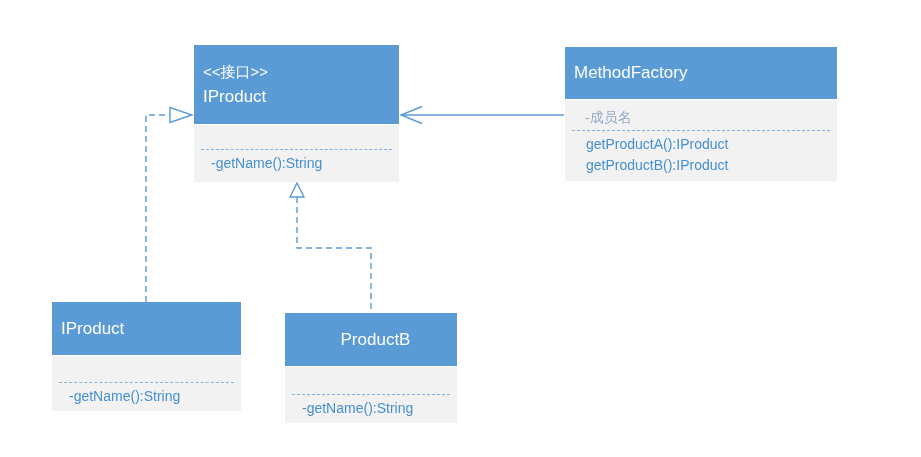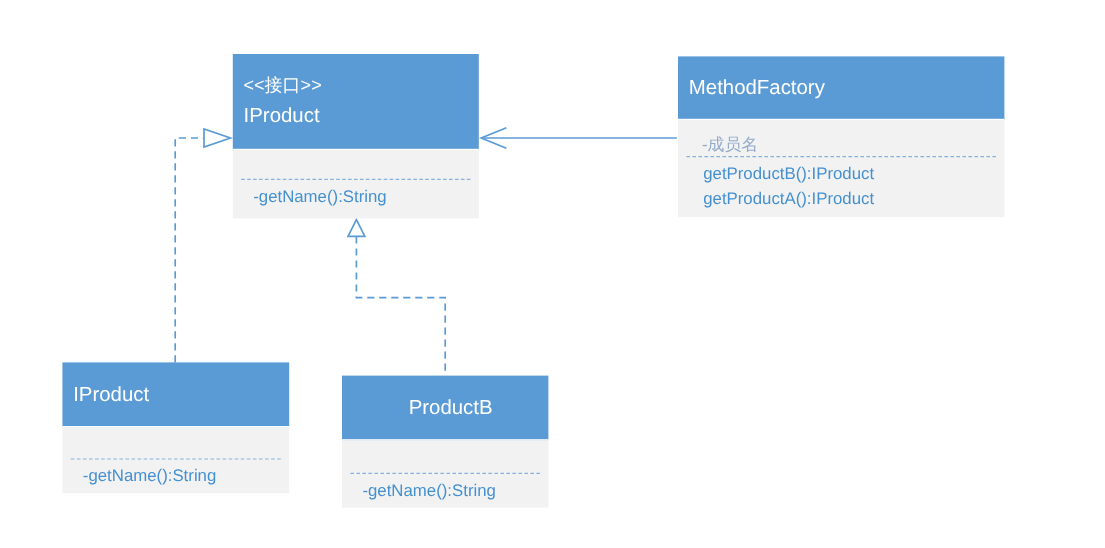--- a/index.html
+++ b/index.html
@@ -43,21 +43,21 @@
   .class-header .class-name{
     font-size:17px;line-height:26px;
   }
   .class-body{
     background:var(--body-fill);
     flex:1 1 auto;
     color:var(--member-text);
     font-size:14px;
   }
   .fields-area{
-    display:flex;flex-direction:column;justify-content:flex-end;
+    display:flex;flex-direction:column;justify-content:center;font-family:Liberation Serif, serif;
   }
   .field-row{
     color:var(--muted-text);
     font-size:14px;
     padding:6px 0 0 20px;
     line-height:20px;
   }
   .member-separator{
     border-top:1px dashed var(--separator);
     margin:0 7px;
@@ -108,22 +108,22 @@
   <div class="class-box" style="left:565px;top:47px;width:272px;height:134px;">
     <div class="class-header" style="height:53px;">
       <div class="class-name">MethodFactory</div>
     </div>
     <div class="class-body">
       <div class="fields-area" style="height:30px;">
         <div class="field-row">-成员名</div>
       </div>
       <div class="member-separator"></div>
       <div class="methods-area">
+        <div class="method-row" style="padding-left:21px;">getProductA():IProduct</div>
         <div class="method-row" style="padding-left:21px;">getProductB():IProduct</div>
-        <div class="method-row" style="padding-left:21px;">getProductA():IProduct</div>
       </div>
     </div>
   </div>
 
   <div class="class-box" style="left:52px;top:302px;width:189px;height:109px;">
     <div class="class-header" style="height:54px;">
       <div class="class-name">IProduct</div>
     </div>
     <div class="class-body">
       <div class="fields-area" style="height:26px;"></div>

